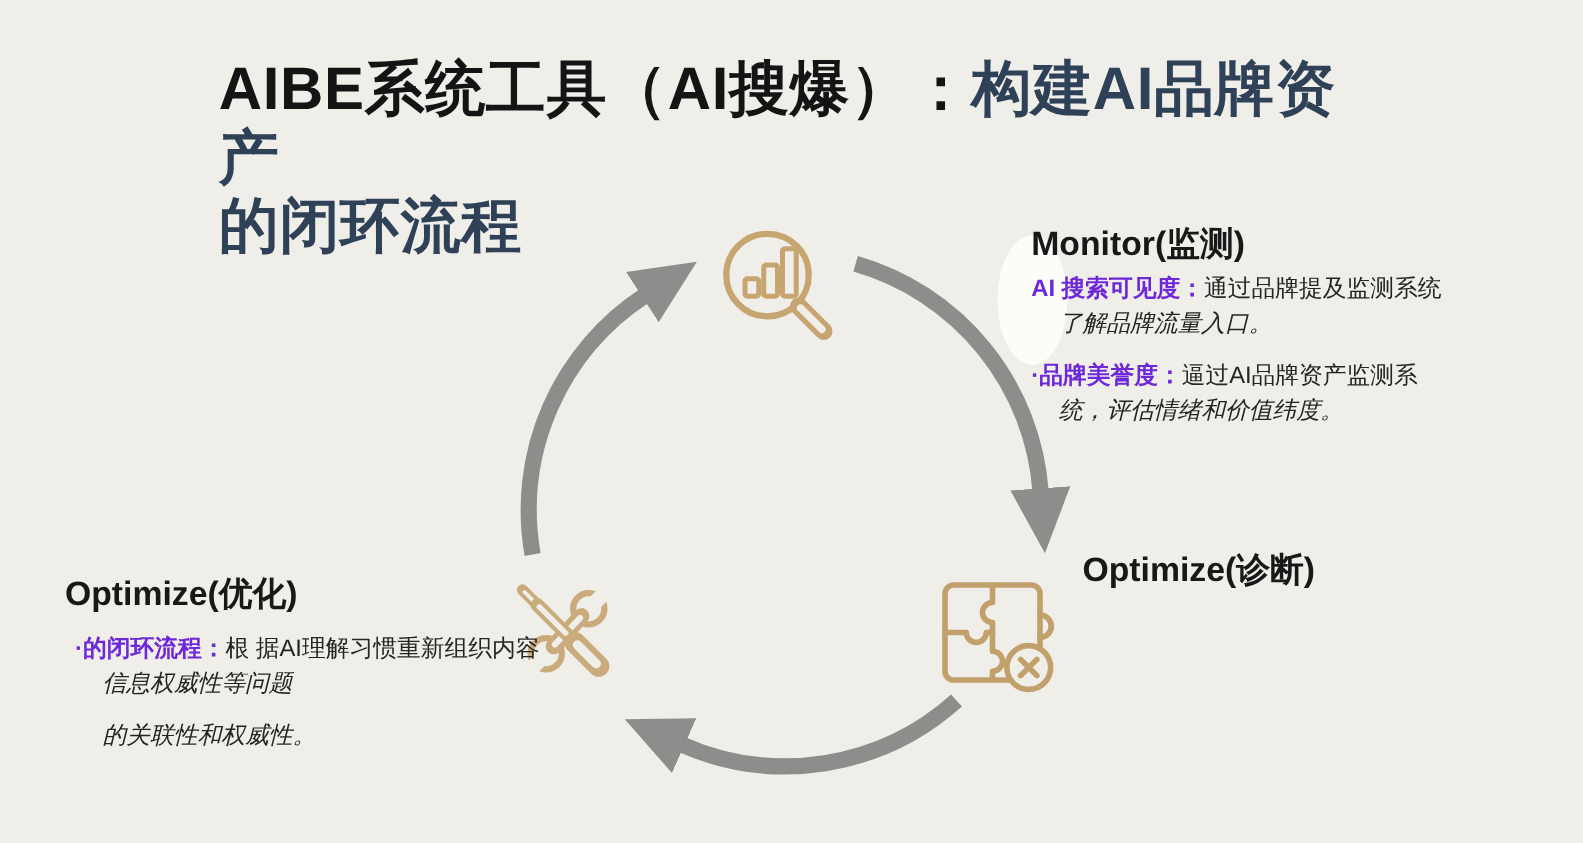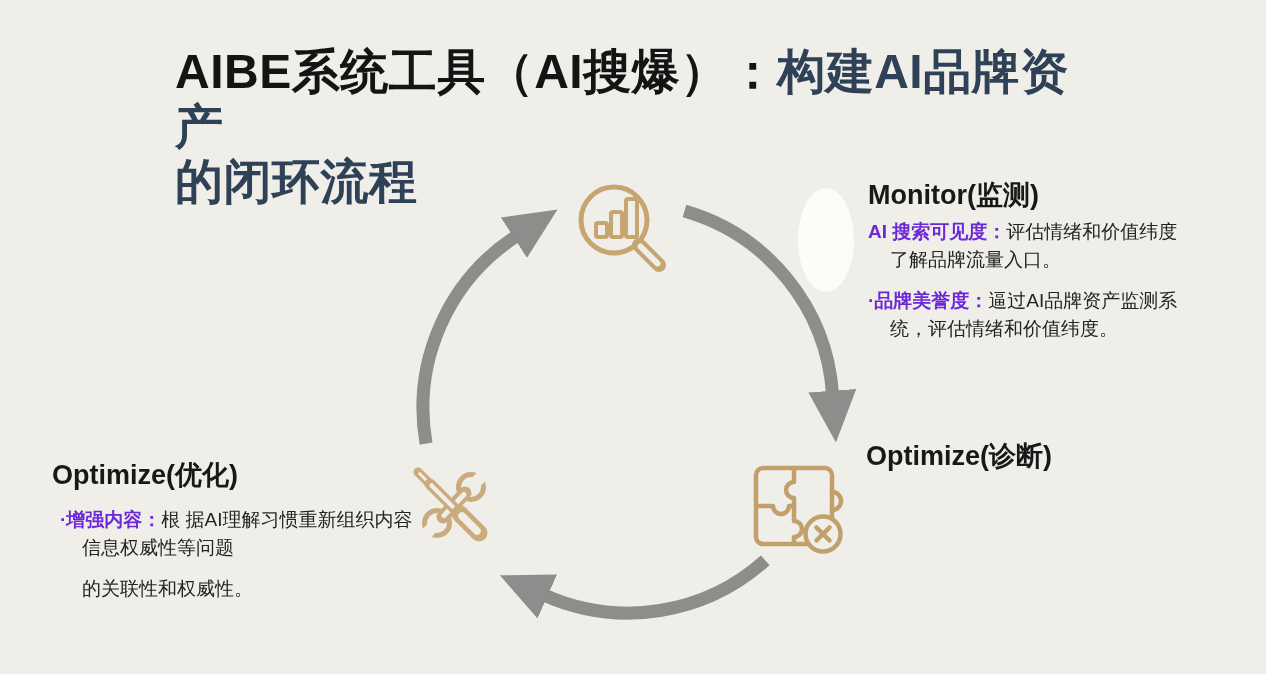--- a/index.html
+++ b/index.html
@@ -19,23 +19,23 @@
   .icon-svg{position:absolute;}
   .icon-magnifier{left:576px;top:180px;}
   .icon-puzzle{left:752px;top:464px;}
   .icon-tools{left:408px;top:460px;}
   .stage{position:absolute;}
   .stage-heading{
     font-size:27px;font-weight:700;color:#181818;line-height:32px;margin:0 0 7px 0;
   }
   .stage-body{font-size:19px;line-height:28px;color:#242424;}
   .lbl{font-weight:700;color:#6d28d9;}
-  .cont{padding-left:22px;}
+  .cont{padding-left:22px;font-style:italic;}
   .item + .item{margin-top:13px;}
-  .monitor-block{left:868px;top:179px;width:360px;}
+  .monitor-block{left:825px;top:179px;width:360px;}
   .diagnose-block{left:866px;top:440px;width:362px;}
   .optimize-head{left:52px;top:459px;}
   .optimize-list{left:60px;top:506px;width:372px;}
 </style>
 </head>
 <body>
 
 <div class="title">
   <div><span>AIBE系统工具（AI搜爆）：</span><span class="t-accent">构建AI品牌资产</span></div>
   <div class="t-accent">的闭环流程</div>
@@ -96,36 +96,36 @@
   <line x1="22" y1="24" x2="46" y2="48" stroke="#C9AB7C" stroke-width="11" stroke-linecap="round"></line>
   <line x1="23.5" y1="25.5" x2="44.5" y2="46.5" stroke="#F0EEE9" stroke-width="4.5" stroke-linecap="round"></line>
   <line x1="52" y1="54" x2="71" y2="73" stroke="#C9AB7C" stroke-width="17" stroke-linecap="round"></line>
   <line x1="54" y1="56" x2="69" y2="71" stroke="#F0EEE9" stroke-width="7.5" stroke-linecap="round"></line>
 </svg>
 
 <div class="stage monitor-block">
   <h2 class="stage-heading">Monitor(监测)</h2>
   <div class="stage-body">
     <div class="item">
-      <div><span class="lbl">AI 搜索可见度：</span><span>评估情绪和价值纬度</span></div>
+      <div><span class="lbl">AI 搜索可见度：</span><span>通过品牌提及监测系统</span></div>
       <div class="cont">了解品牌流量入口。</div>
     </div>
     <div class="item">
       <div><span class="lbl">·品牌美誉度：</span><span>逼过AI品牌资产监测系</span></div>
       <div class="cont">统，评估情绪和价值纬度。</div>
     </div>
   </div>
 </div>
 
 <div class="stage diagnose-block">
   <h2 class="stage-heading">Optimize(诊断)</h2>
 </div>
 
 <h2 class="stage stage-heading optimize-head">Optimize(优化)</h2>
 <div class="stage stage-body optimize-list">
   <div class="item">
-    <div><span class="lbl">·增强内容：</span><span>根 据AI理解习惯重新组织内容</span></div>
+    <div><span class="lbl">·的闭环流程：</span><span>根 据AI理解习惯重新组织内容</span></div>
     <div class="cont">信息权威性等问题</div>
   </div>
   <div class="item">
     <div class="cont">的关联性和权威性。</div>
   </div>
 </div>
 
 </body></html>

